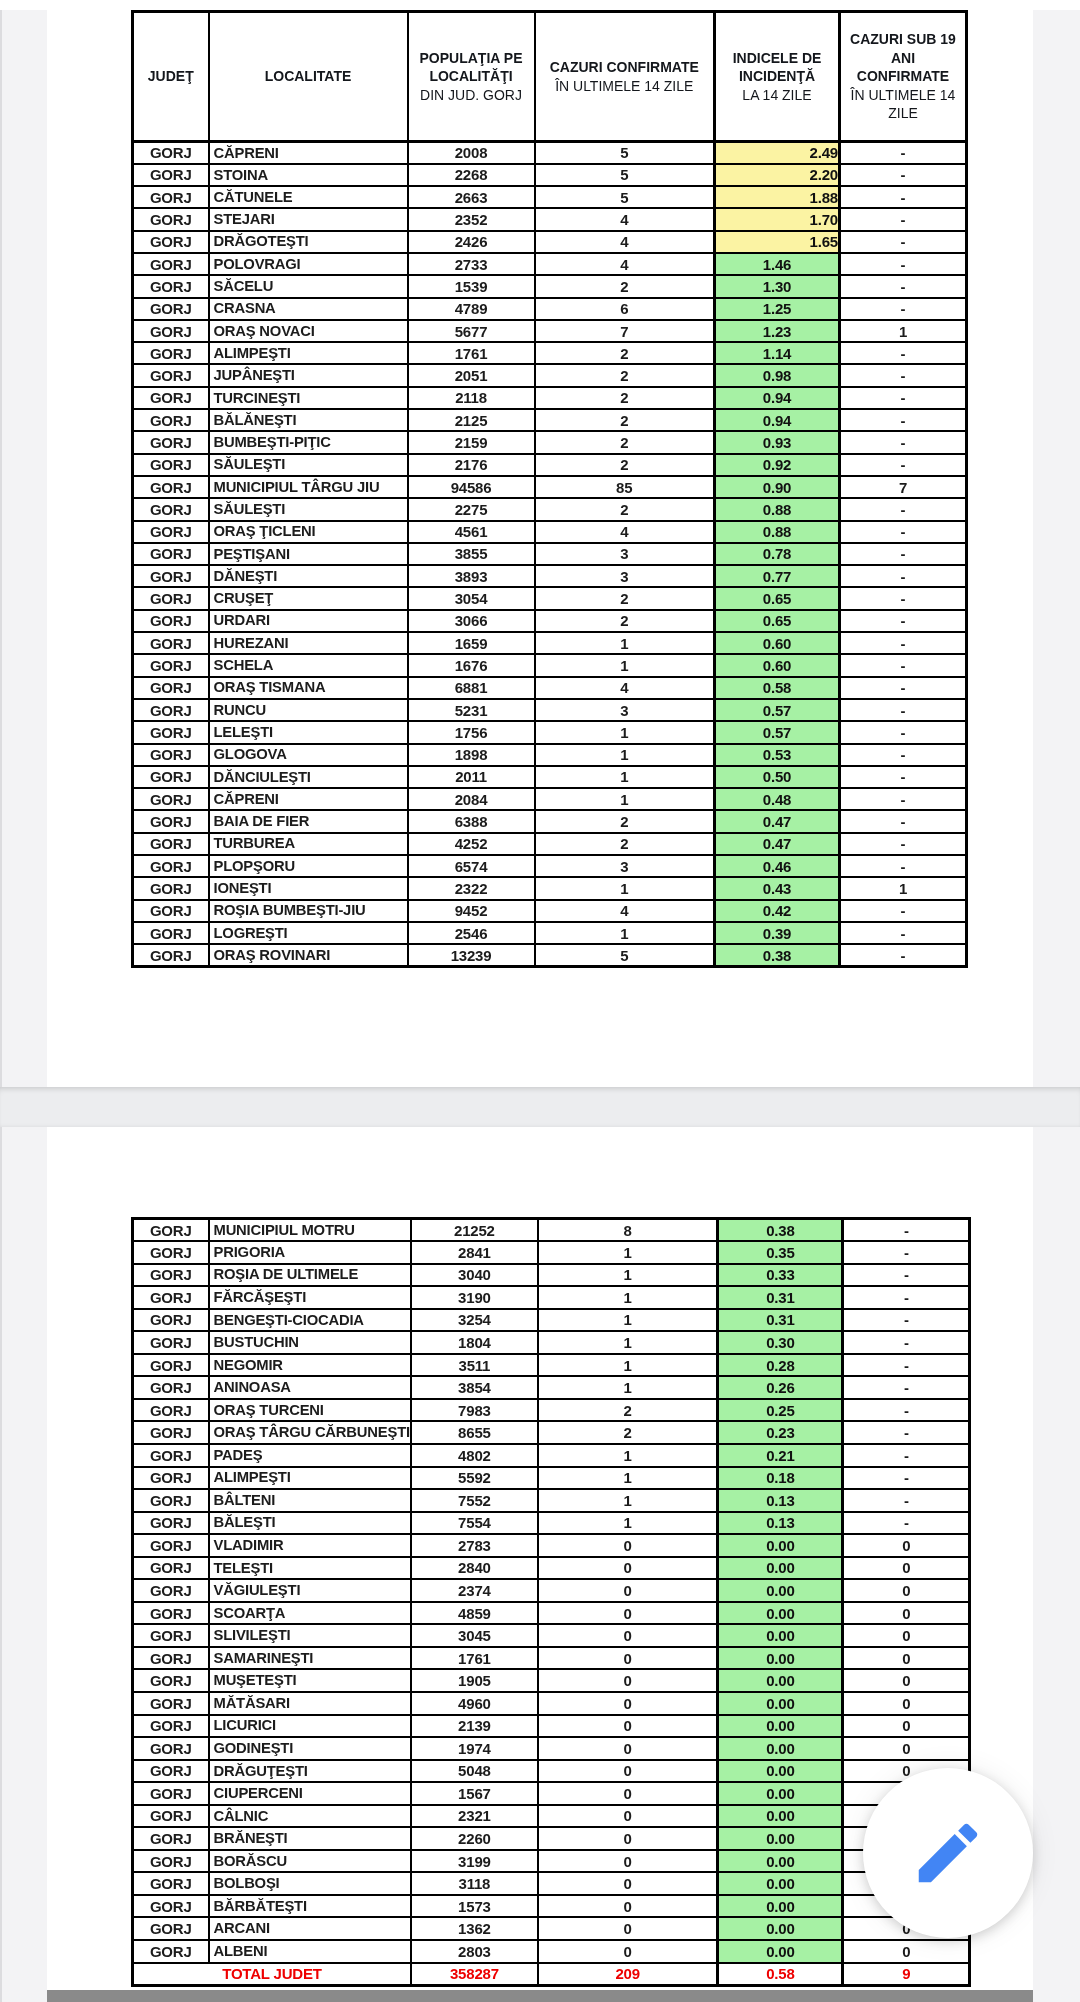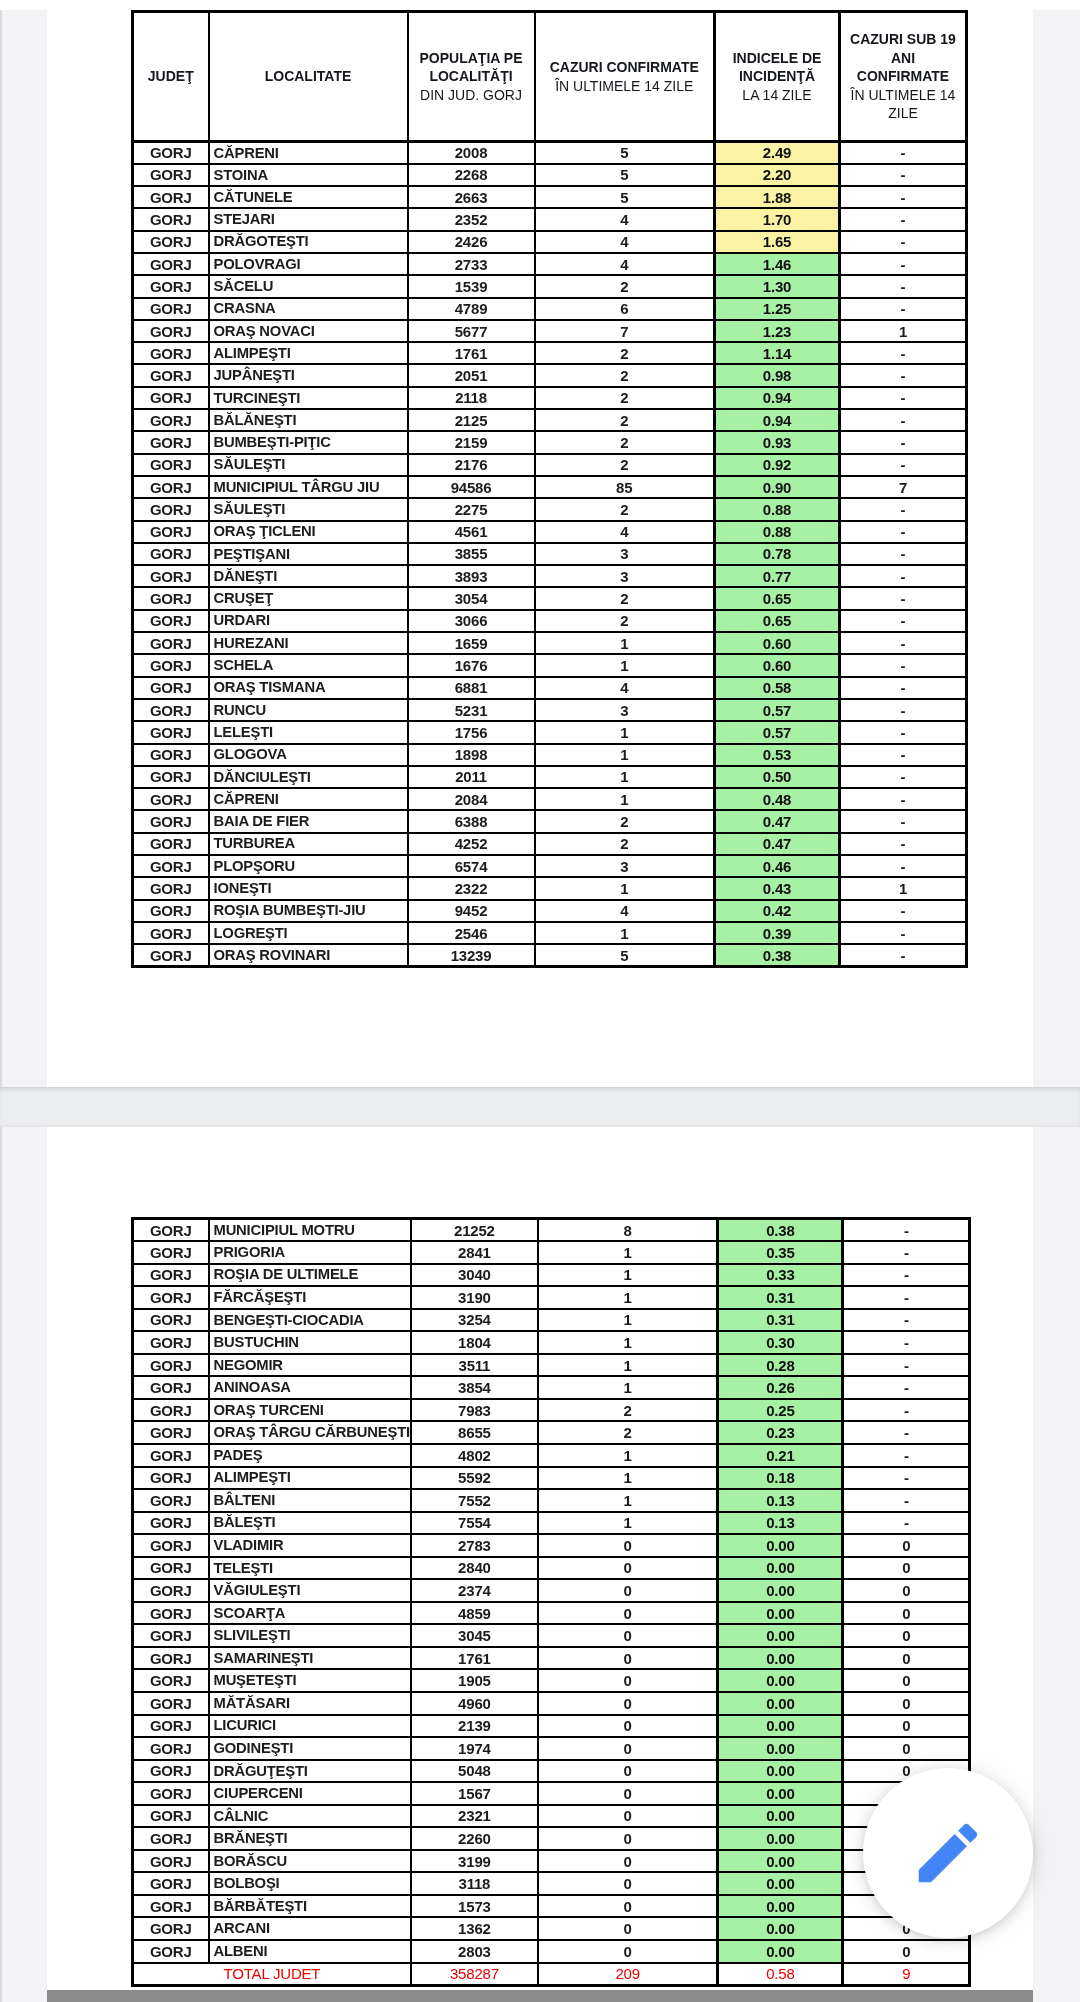--- a/index.html
+++ b/index.html
@@ -26,23 +26,23 @@
   thead th { height:130px; border-bottom-width:3px; font-size:14px; line-height:1.32; color:#14171c;
       white-space:normal; padding:0 3px; }
   .th-b { font-weight:700; display:block; }
   .th-n { font-weight:500; display:block; }
 
   tbody tr { height:22.3px; }
   .tbl2 tbody tr { height:22.55px; }
   td { font-size:15px; font-weight:600; color:#1c1c1c; letter-spacing:-0.2px; line-height:1; }
   td.loc { text-align:left; padding-left:4px; font-size:14.8px; }
   td.inc { font-weight:700; color:#111; }
-  td.bg-yellow { background:#FBF3A3; }
+  td.bg-yellow { background:#FBF3A3;text-align:right; }
   td.bg-green  { background:#A6F1A4; }
-  tr.total-row td { color:#EE0000; font-weight:400; }
+  tr.total-row td { color:#EE0000; font-weight:700; }
   tr.total-row td.inc { background:#ffffff; color:#EE0000; }
 
   .fab { position:absolute; left:863px; top:1768px; width:170px; height:170px; border-radius:50%;
       background:#ffffff; border:none; display:flex; align-items:center; justify-content:center;
       box-shadow:0 3px 12px rgba(0,0,0,.16), 0 0 30px rgba(0,0,0,.07); cursor:pointer; }
   .fab svg { width:78px; height:78px; }
 </style>
 </head>
 <body>
 

